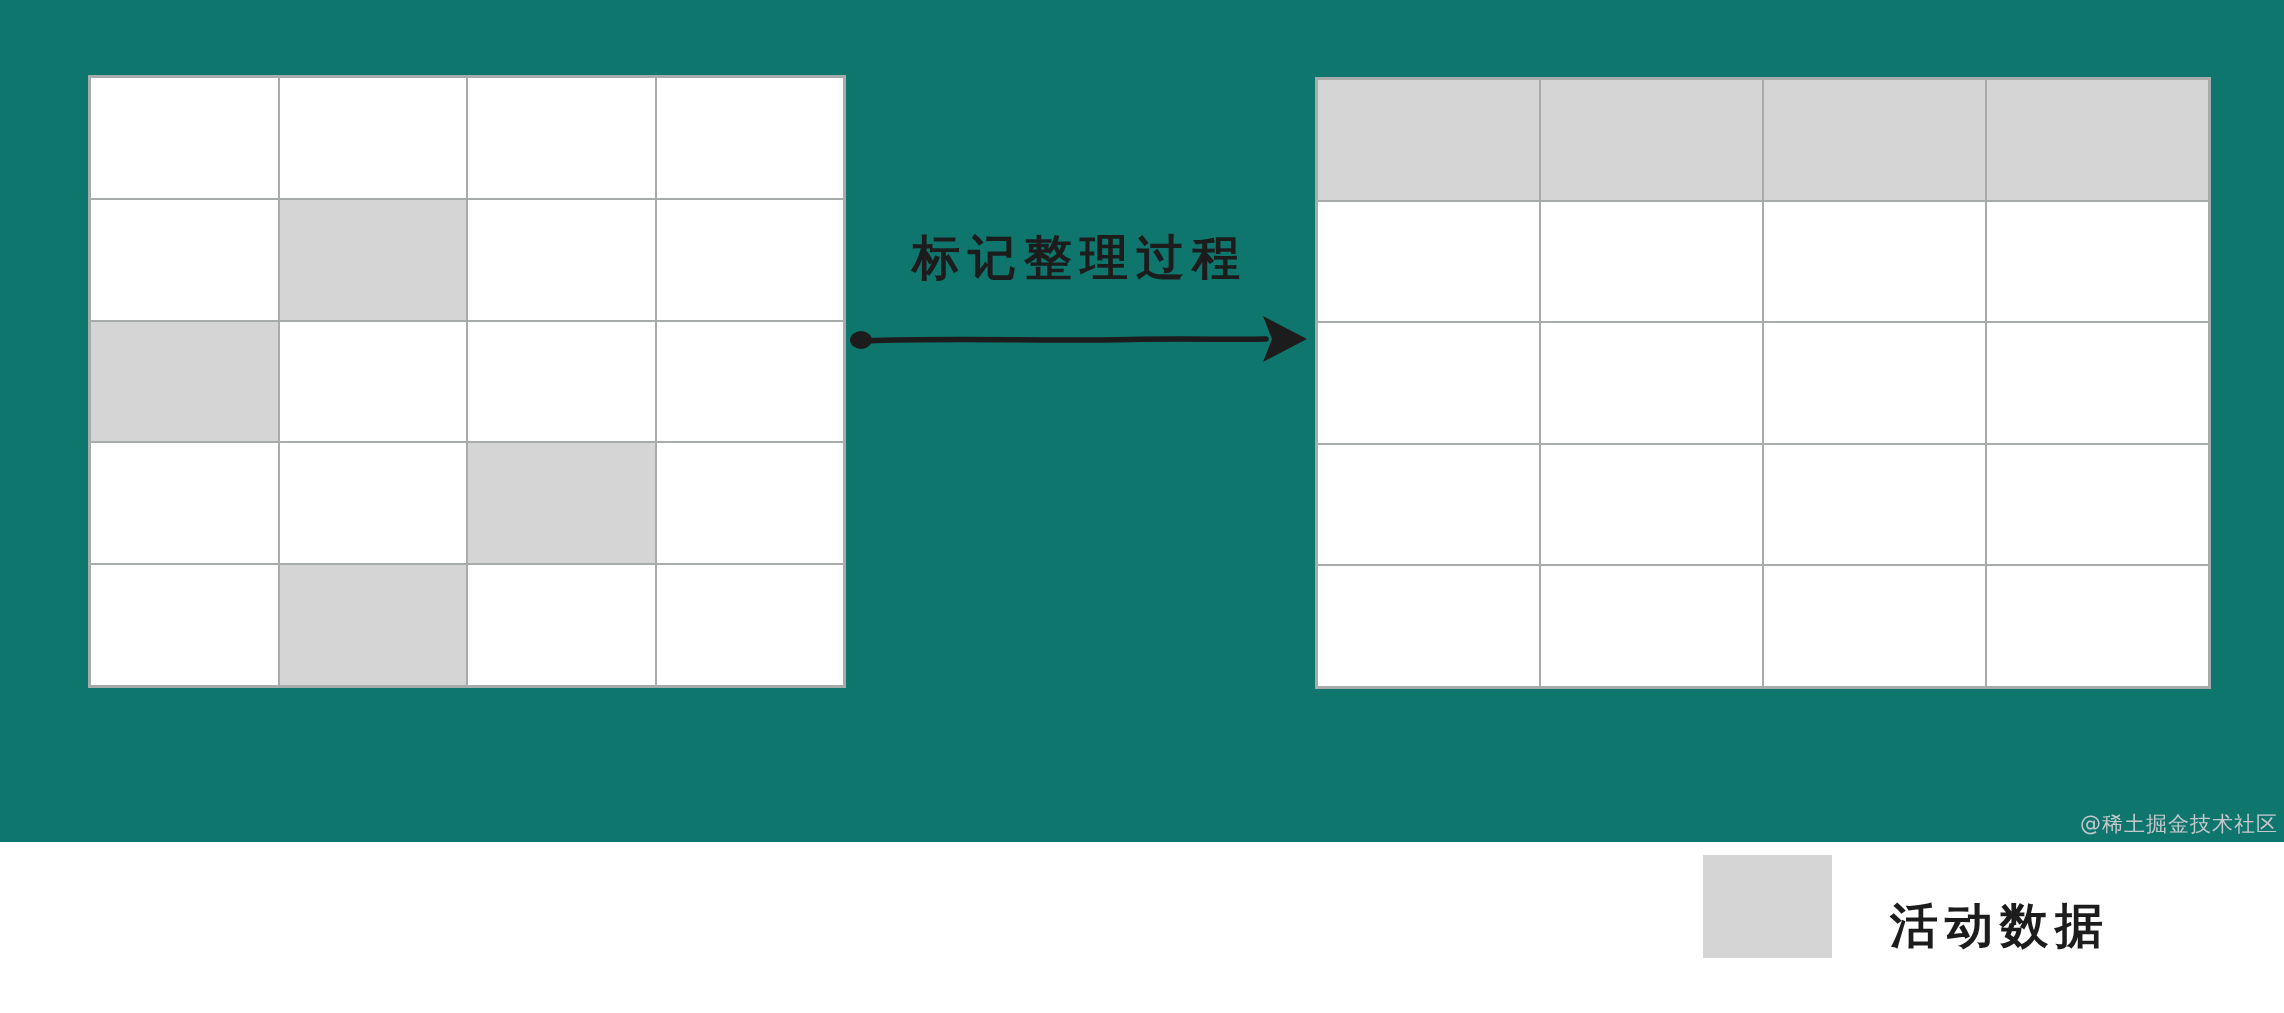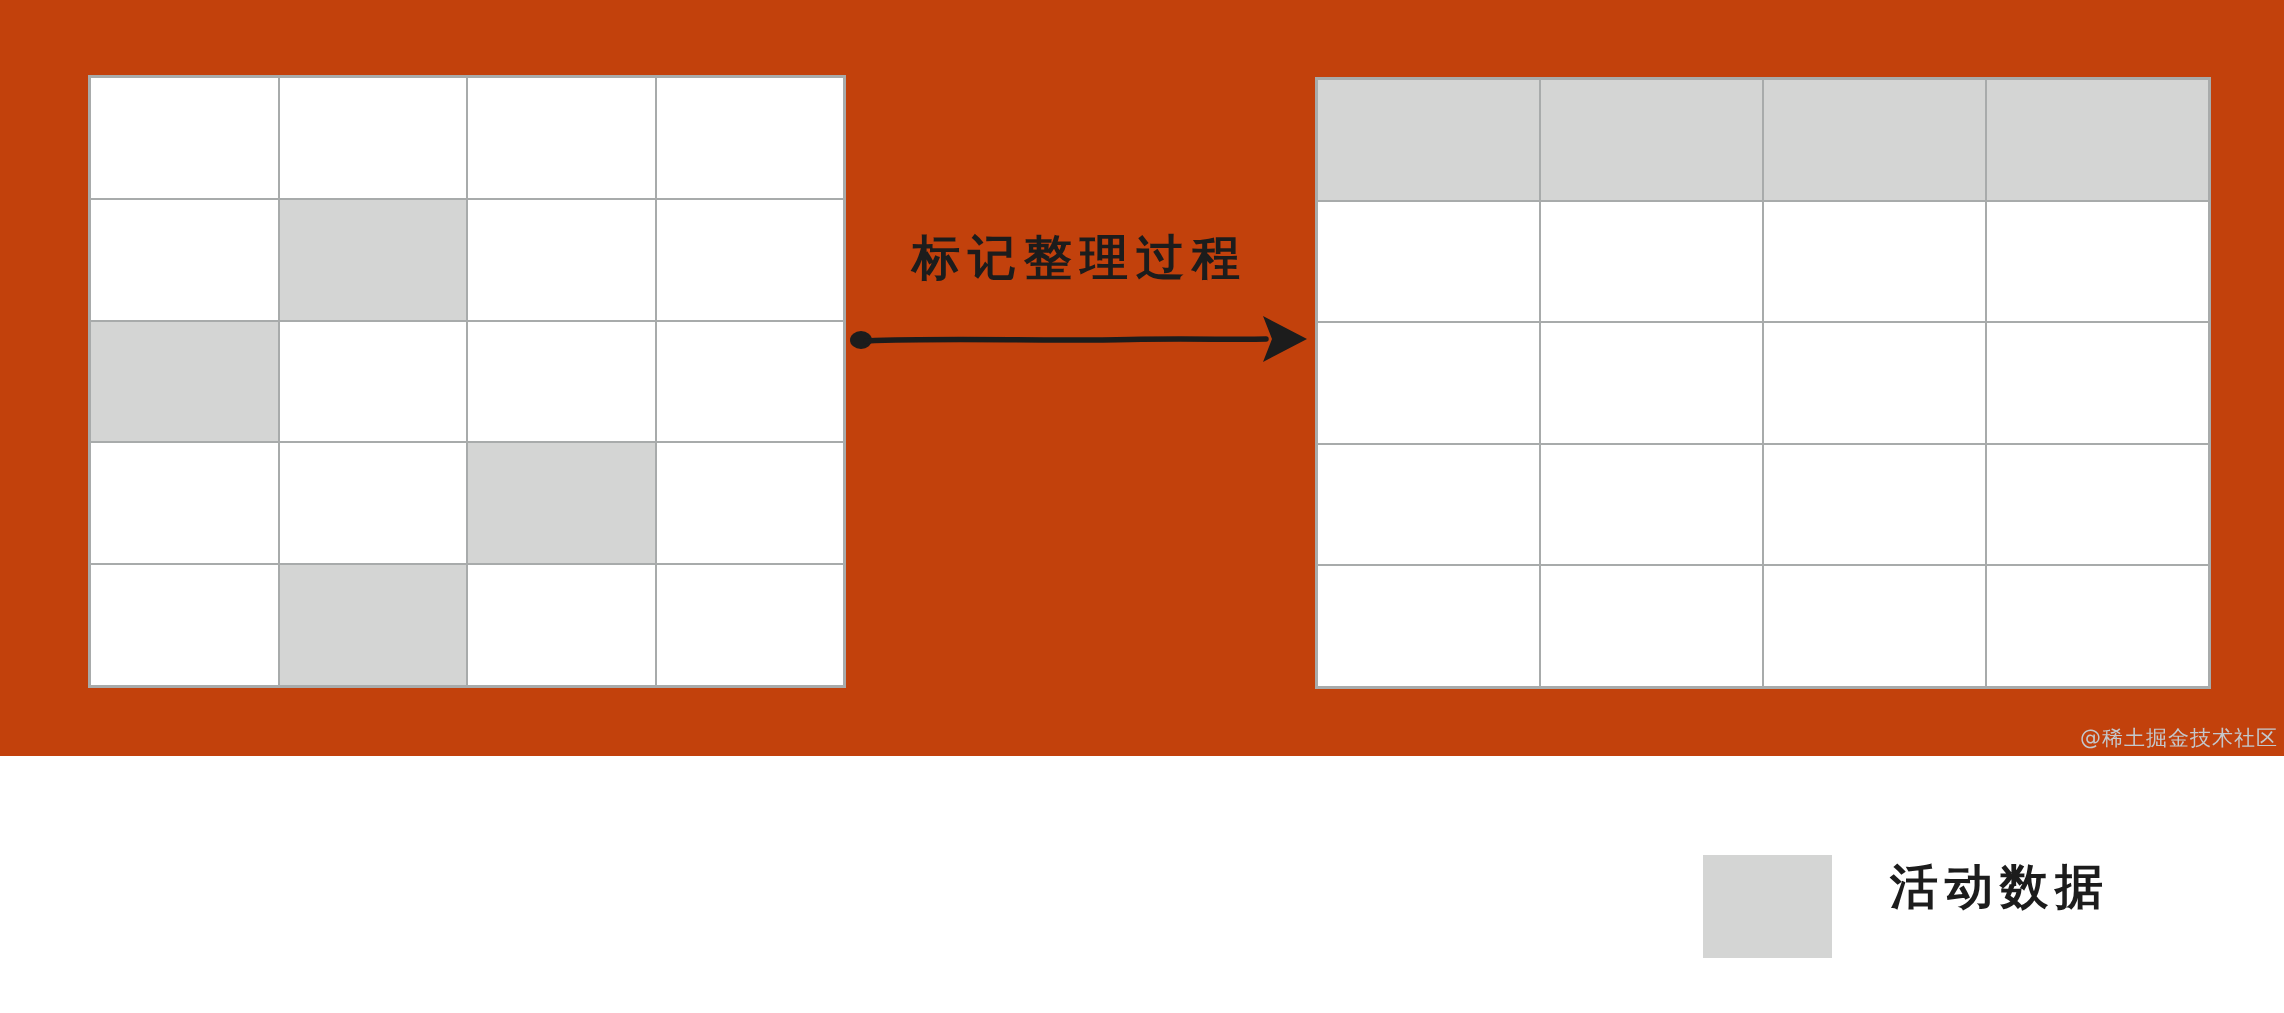--- a/index.html
+++ b/index.html
@@ -4,22 +4,22 @@
 <style>
   * { margin: 0; padding: 0; box-sizing: border-box; }
   html, body {
     width: 2284px; height: 1013px;
     background: #ffffff;
     overflow: hidden;
     font-family: "DejaVu Sans", "Liberation Sans", sans-serif;
   }
   .canvas {
     position: relative;
-    width: 2284px; height: 756px;
-    background: #c2410c;
+    width: 2284px; height: 842px;
+    background: #0f766e;
   }
   .memgrid {
     position: absolute;
     display: grid;
     border: 2px solid var(--grid-border, #a8abab);
     background: #ffffff;
   }
   .memgrid .cell {
     border: 1px solid var(--grid-border, #a8abab);
     background: #ffffff;
@@ -41,21 +41,21 @@
   }
   .arrow-svg {
     position: absolute;
     left: 840px; top: 300px;
     width: 480px; height: 80px;
   }
   .legend {
     position: absolute;
     left: 1703px; top: 855px;
     display: flex;
-    align-items: flex-start;
+    align-items: flex-end;
   }
   .legend-swatch {
     width: 129px; height: 103px;
     background: var(--active-fill, #d4d5d4);
     flex: 0 0 auto;
   }
   .legend-label {
     margin-left: 58px;
     font-size: 48px;
     font-weight: 600;

